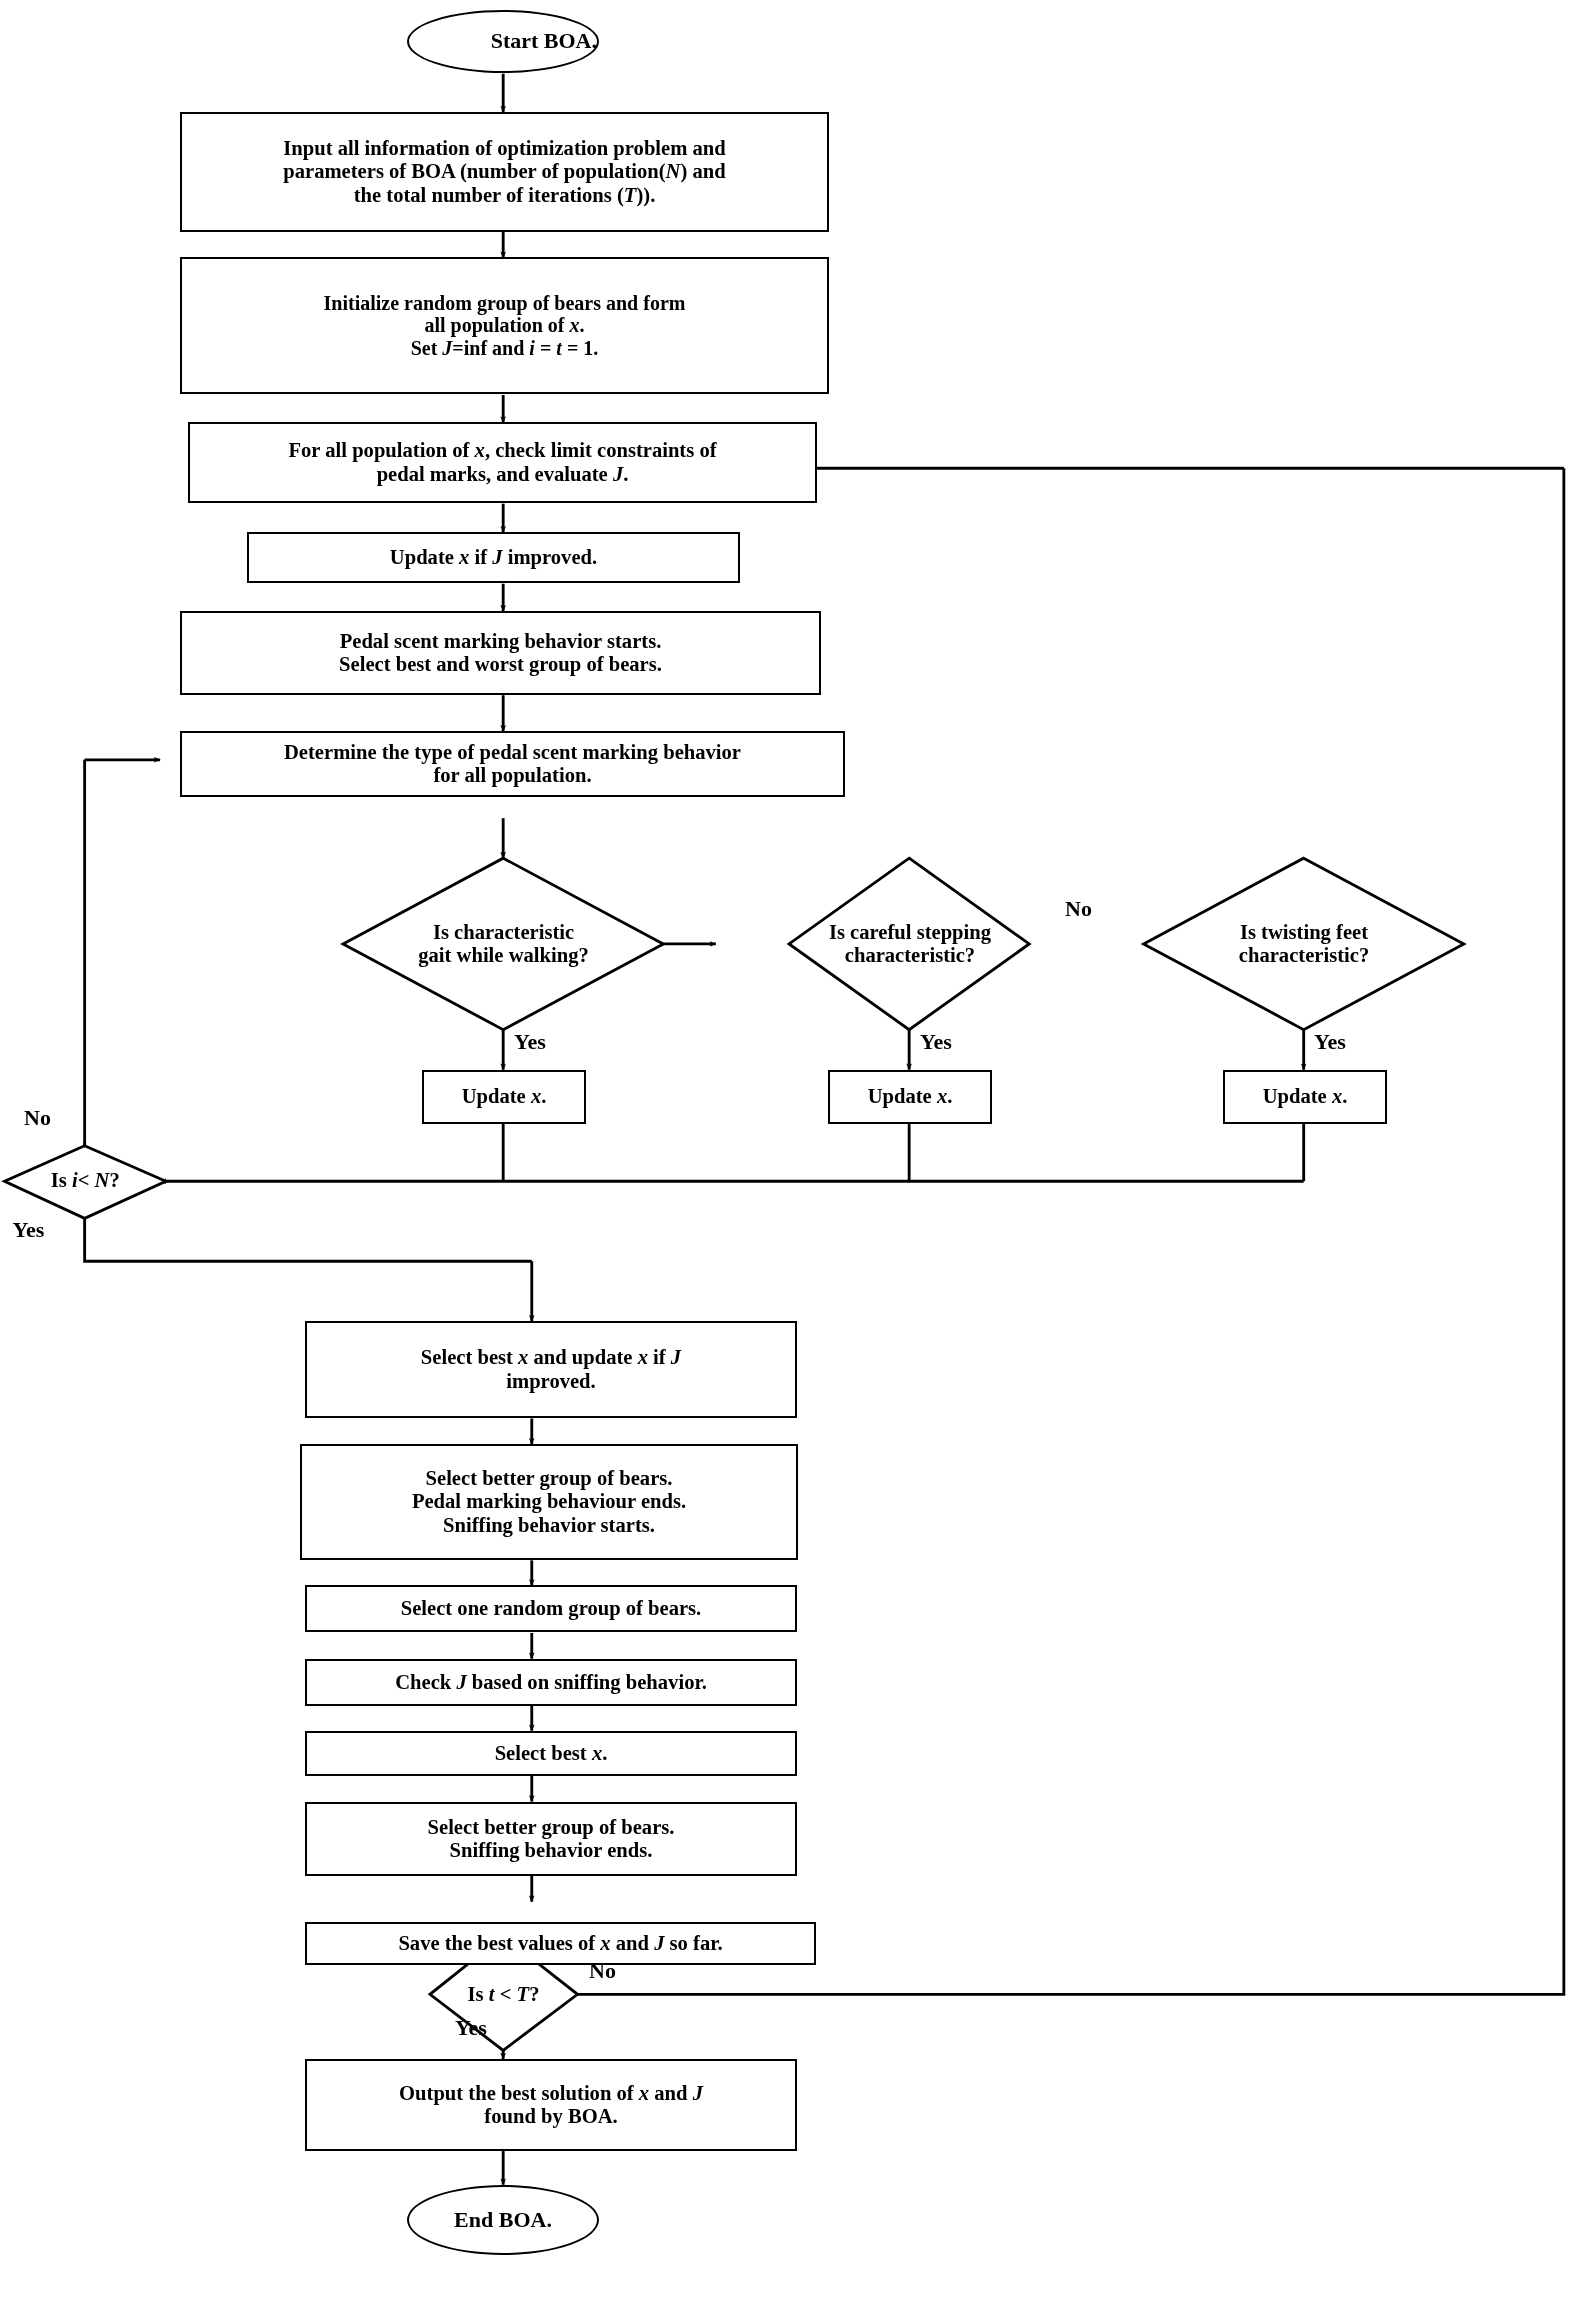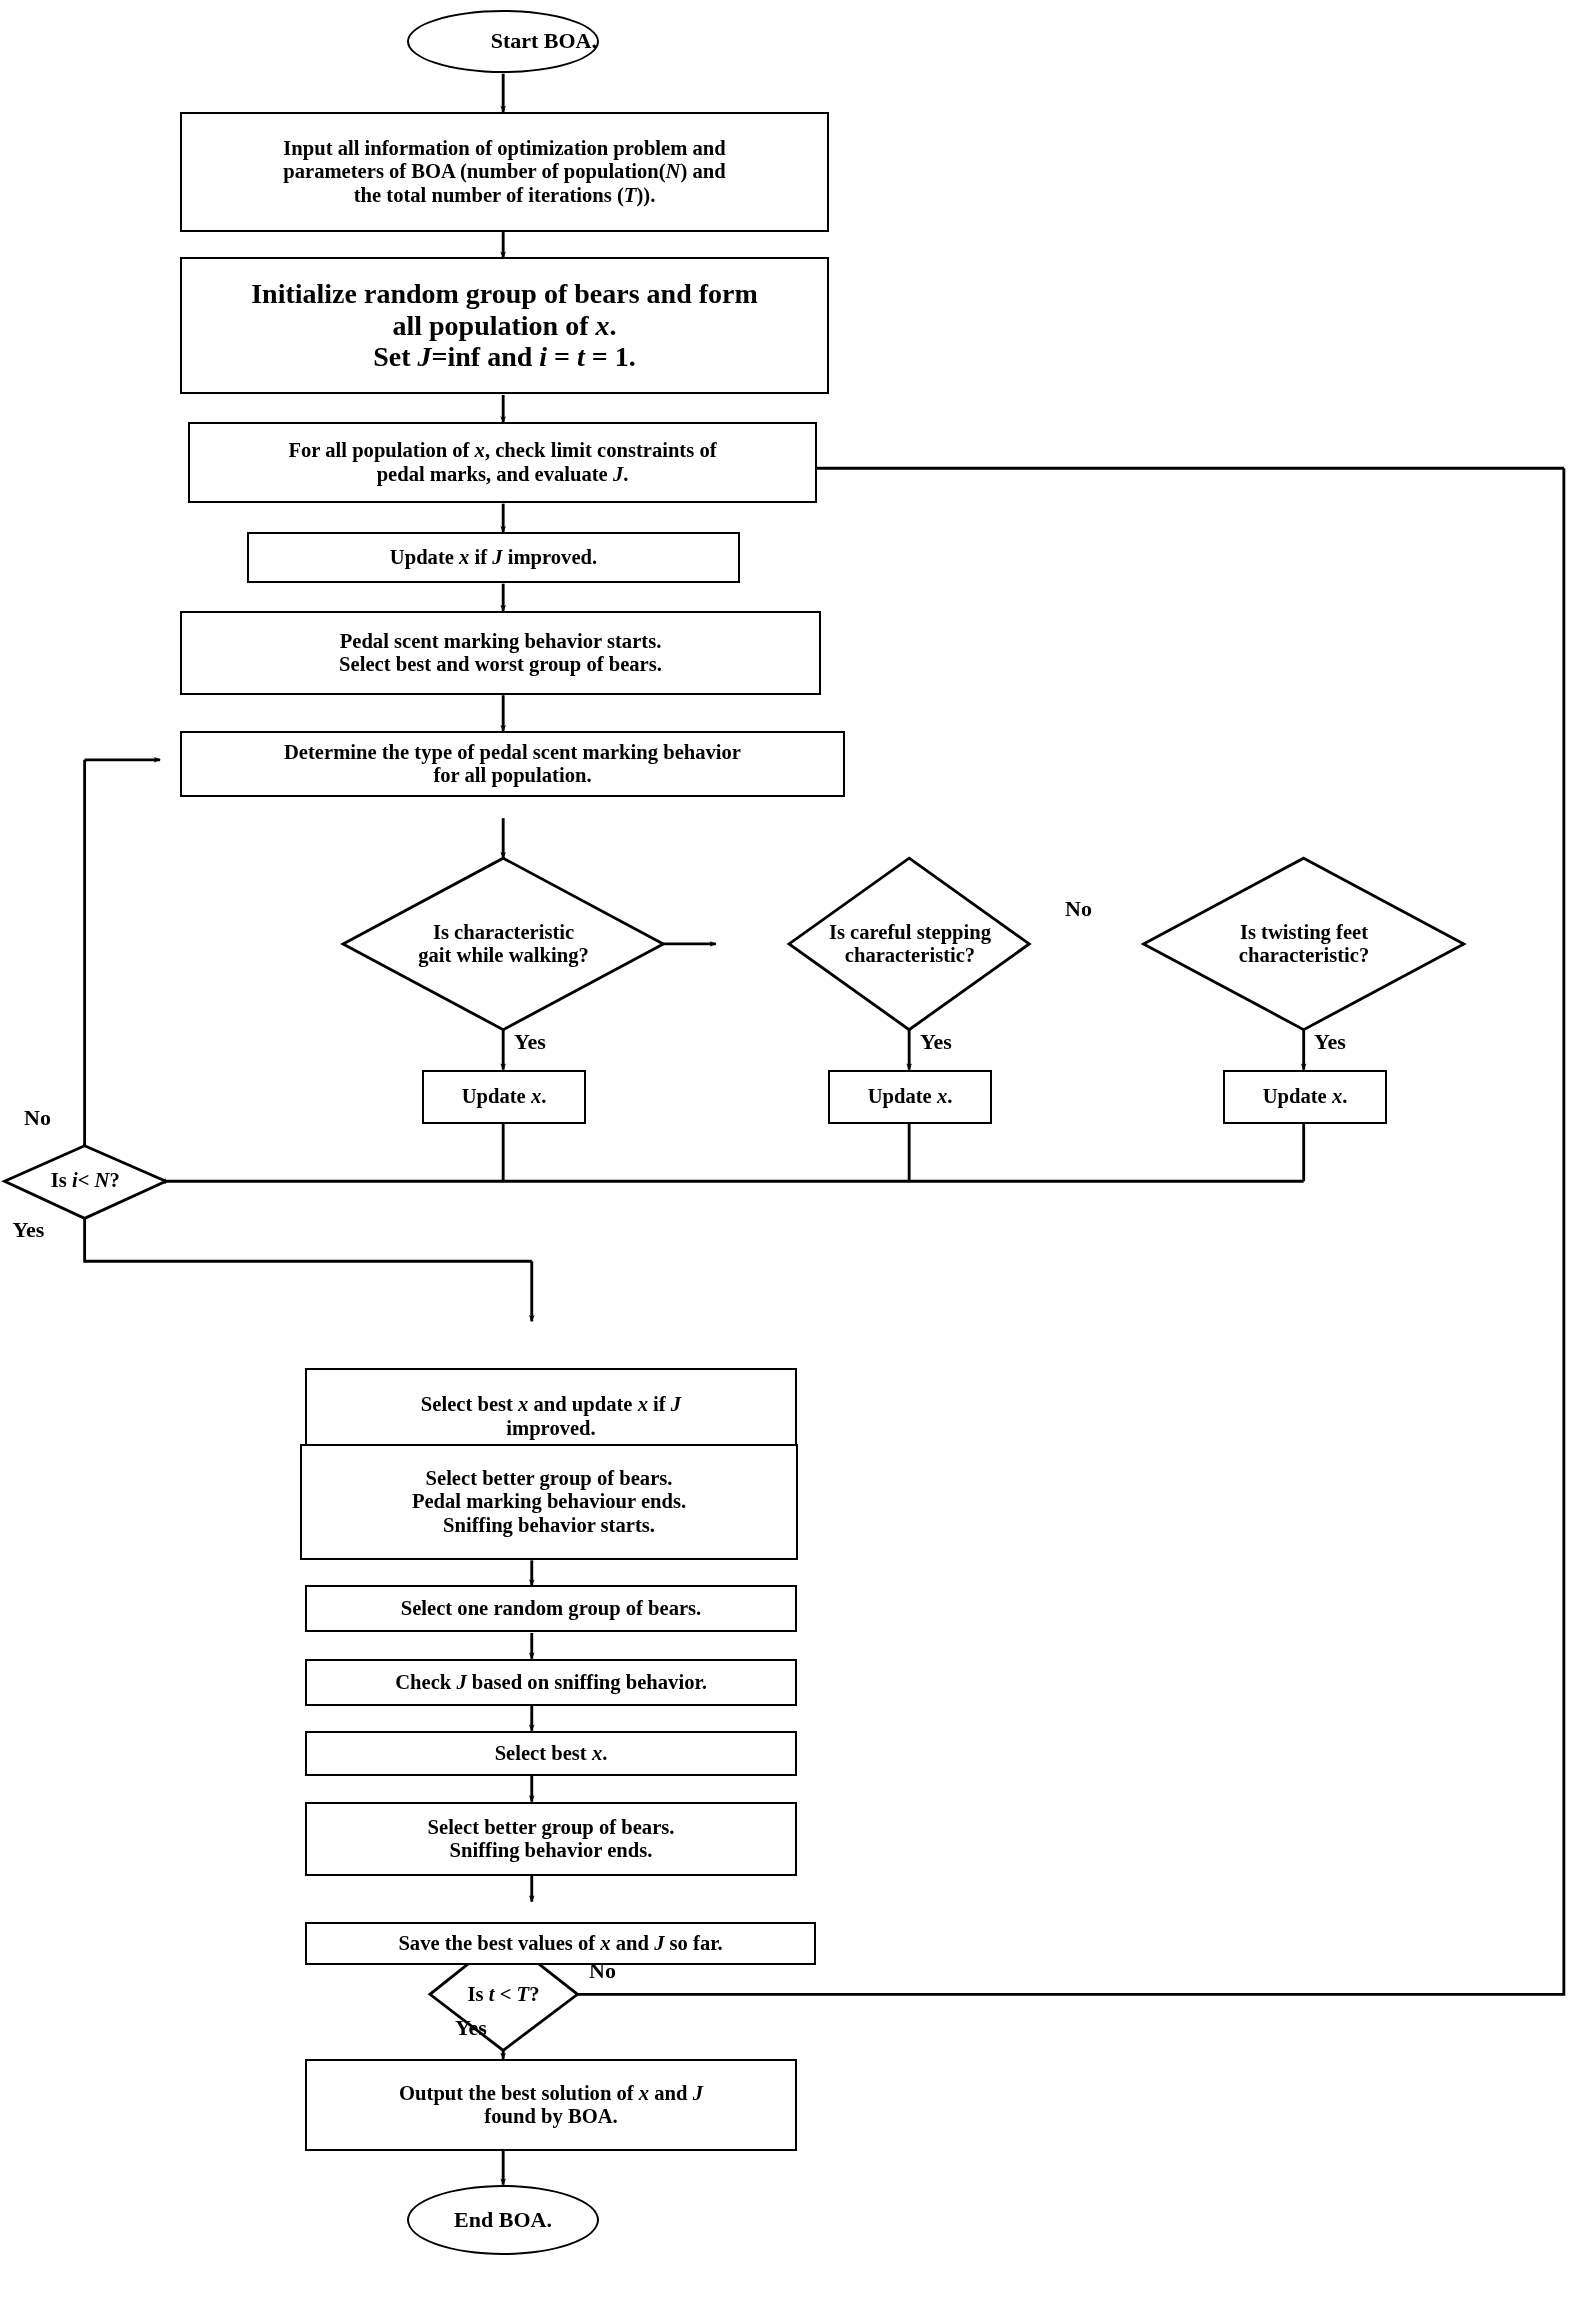--- a/index.html
+++ b/index.html
@@ -101,21 +101,21 @@
   </div>
 
   <div class="node proc" style="left:180px;top:112px;width:649px;height:120px;font-size:20.6px;padding:0 10.3px;align-items:center;">
     <span>
       <span>Input all information of optimization problem and</span><br>
       <span>parameters of  BOA (number of population(<i>N</i>) and</span><br>
       <span>the total number of iterations (<i>T</i>)).</span>
     </span>
   </div>
 
-  <div class="node proc" style="left:180px;top:257px;width:649px;height:137px;font-size:28px;padding:0 10.3px;">
+  <div class="node proc" style="left:180px;top:257px;width:649px;height:137px;font-size:20px;padding:0 10.3px;">
     <span>
       <span>Initialize random group of bears and form</span><br>
       <span>all population of <i>x</i>.</span><br>
       <span>Set <i>J</i>=inf and <i>i</i> = <i>t</i> = 1.</span>
     </span>
   </div>
 
   <div class="node proc" style="left:188px;top:422px;width:629px;height:81px;font-size:20.6px;padding:0 8px;">
     <span>
       <span>For all population of <i>x</i>, check limit constraints of</span><br>
@@ -171,21 +171,21 @@
   </div>
 
   <div class="node proc" style="left:1223px;top:1070px;width:164px;height:54px;font-size:20.6px;">
     <span>Update <i>x</i>.</span>
   </div>
 
   <div class="node dec" style="left:10.3px;top:1162px;width:150px;height:38px;font-size:20.6px;">
     <span>Is <i>i</i>&lt; <i>N</i>?</span>
   </div>
 
-  <div class="node proc" style="left:305px;top:1368px;width:492px;height:97px;font-size:20.6px;">
+  <div class="node proc" style="left:305px;top:1321px;width:492px;height:97px;font-size:20.6px;">
     <span>
       <span>Select best <i>x</i> and update <i>x</i> if <i>J</i></span><br>
       <span>improved.</span>
     </span>
   </div>
 
   <div class="node proc" style="left:300px;top:1444px;width:498px;height:116px;font-size:20.6px;">
     <span>
       <span>Select better group of bears.</span><br>
       <span>Pedal marking behaviour ends.</span><br>

